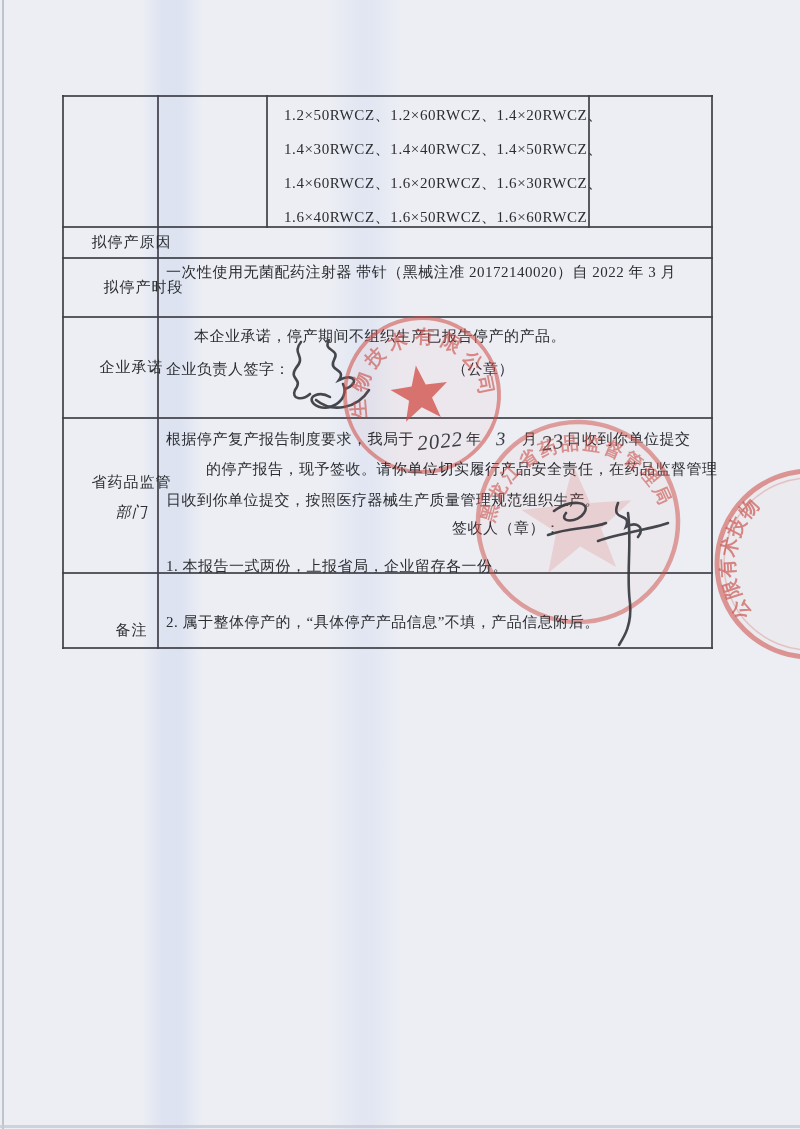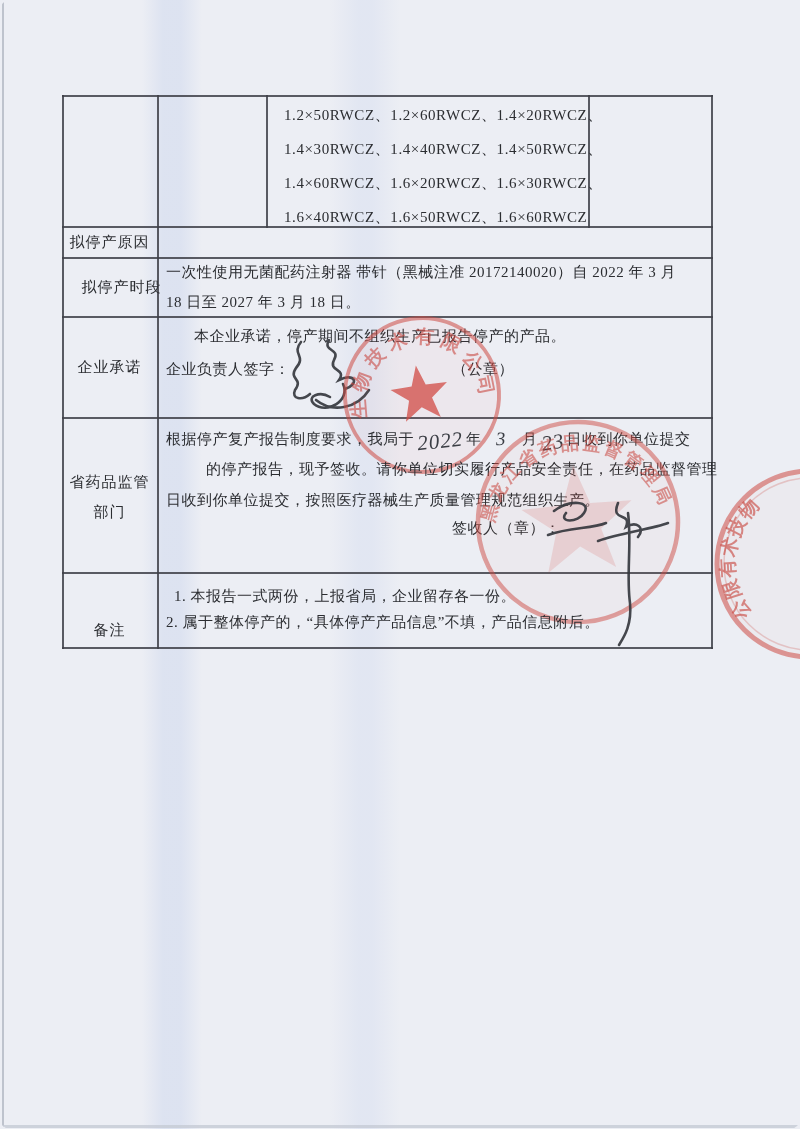--- a/index.html
+++ b/index.html
@@ -2,34 +2,34 @@
 <html><head>
 <meta charset="utf-8">
 <style>
   html,body{margin:0;padding:0;}
   body{
     width:800px;height:1129px;position:relative;overflow:hidden;
     background:#eceef4;
     font-family:"Liberation Serif","DejaVu Serif",serif;
     color:#2b2d31;
   }
-  .page{position:absolute;inset:0;overflow:hidden;border-radius:10px;}
+  .page{position:absolute;inset:0;overflow:hidden;}
   
   .band{position:absolute;top:0;height:1129px;pointer-events:none;}
   .band.b1{left:142px;width:60px;background:linear-gradient(90deg,rgba(186,201,233,0) 0%,rgba(186,201,233,.30) 35%,rgba(186,201,233,.30) 65%,rgba(186,201,233,0) 100%);}
   .band.b2{left:330px;width:70px;background:linear-gradient(90deg,rgba(190,204,235,0) 0%,rgba(190,204,235,.22) 40%,rgba(190,204,235,.22) 60%,rgba(190,204,235,0) 100%);}
   .edge-l{position:absolute;left:2px;top:0;width:2px;height:1129px;background:#b6bbc6;opacity:.85;}
   .edge-b{position:absolute;left:0;top:1125px;width:800px;height:3px;background:#c6cad4;opacity:.8;}
   
   .vl,.hl{position:absolute;background:rgba(62,64,72,.85);}
   .vl{width:2px;}
   .hl{height:2px;}
   
   .cell{position:absolute;display:flex;align-items:center;font-size:15px;letter-spacing:.5px;white-space:nowrap;}
-  .label{justify-content:center;text-align:right;letter-spacing:1px;}
+  .label{justify-content:center;text-align:right;letter-spacing:1px;padding-left:22px;}
   .codes{position:absolute;left:284px;top:98px;width:308px;line-height:34px;font-size:15px;letter-spacing:.6px;white-space:nowrap;}
   .hw{display:inline-block;font-style:italic;font-size:21px;letter-spacing:1px;color:#3a3d44;transform:rotate(-6deg) translateY(2px);margin:0 3px;}
   .hw.m3{font-size:19px;margin:0 16px 0 14px;transform:rotate(-3deg);}
   .hw.d23{transform:rotate(-9deg) translateY(3px);}
   
   .stamp{position:absolute;pointer-events:none;}
   .seal-char{position:absolute;font-size:19px;font-weight:bold;color:rgba(200,70,62,.62);width:22px;height:22px;line-height:22px;text-align:center;}
   svg text{font-family:"Liberation Serif","DejaVu Serif",serif;}
 </style>
 </head>
@@ -59,21 +59,20 @@
     <div>1.2×50RWCZ、1.2×60RWCZ、1.4×20RWCZ、</div>
     <div>1.4×30RWCZ、1.4×40RWCZ、1.4×50RWCZ、</div>
     <div>1.4×60RWCZ、1.6×20RWCZ、1.6×30RWCZ、</div>
     <div>1.6×40RWCZ、1.6×50RWCZ、1.6×60RWCZ</div>
   </div>
 
   <div class="cell label" style="left:62px;top:228px;width:95px;height:29px;">拟停产原因</div>
 
   <div class="cell label" style="left:62px;top:258px;width:119px;height:58px;">拟停产时段</div>
   <div class="cell" style="left:166px;top:258px;height:28px;">一次性使用无菌配药注射器 带针（黑械注准 20172140020）自 2022 年 3 月</div>
-  <div class="cell" style="left:166px;top:288px;height:28px;">18 日至 2027 年 3 月 18 日。</div>
 
   <div class="cell label" style="left:62px;top:317px;width:95px;height:100px;">企业承诺</div>
   <div class="cell" style="left:162px;top:322px;height:28px;margin-left:32px;">本企业承诺，停产期间不组织生产已报告停产的产品。</div>
   <div class="cell" style="left:166px;top:355px;height:28px;">企业负责人签字：</div>
   <div class="cell" style="left:452px;top:355px;height:28px;">（公章）</div>
 
   <svg class="stamp" style="left:285px;top:330px;" width="100" height="88" viewBox="0 0 100 88">
     <g fill="none" stroke="#33363c" stroke-width="2.6" stroke-linecap="round" opacity=".9">
       <path d="M16,12 C6,24 22,26 11,38 C3,50 19,48 10,60 C6,69 17,71 25,64"></path>
       <path d="M44,10 C37,22 56,18 49,30 C43,42 62,38 54,50 C70,42 75,54 60,59"></path>
@@ -89,21 +88,21 @@
         </defs>
       <circle cx="80" cy="80" r="77" fill="rgba(230,120,110,0.05)" stroke="rgba(205,75,68,0.55)" stroke-width="4"></circle>
       <polygon points="78,50 85.1,70.2 106.5,70.7 89.6,83.8 95.6,104.3 78,92.2 60.4,104.3 66.4,83.8 49.5,70.7 70.9,70.2" fill="rgba(210,75,68,0.75)"></polygon>
       <text font-size="19" letter-spacing="6" fill="rgba(200,68,60,0.58)" font-weight="bold">
         <textPath href="#ringA" startOffset="50%" text-anchor="middle">生物技术有限公司</textPath>
       </text>
     </svg>
   </div>
 
   <div class="cell label" style="left:62px;top:468px;width:95px;height:28px;">省药品监管</div>
-  <div class="cell label" style="left:62px;top:498px;width:95px;height:28px;">部门</div>
+  <div class="cell label" style="left:62px;top:498px;width:95px;height:28px;font-style:italic;">部门</div>
 
   <div class="cell" style="left:166px;top:423px;height:32px;">
     <span>根据停产复产报告制度要求，我局于</span>
       <span class="hw">2022</span>
       <span>年</span>
       <span class="hw m3">3</span>
       <span>月</span>
       <span class="hw d23">23</span>
       <span>日收到你单位提交</span>
   </div>
@@ -128,21 +127,21 @@
     <g fill="none" stroke="#33363c" stroke-width="2.6" stroke-linecap="round" opacity=".9">
       <path d="M14,26 C30,14 52,16 44,28 C38,38 18,38 26,28"></path>
       <path d="M8,50 C30,42 52,44 66,38"></path>
       <path d="M78,18 C70,38 92,26 86,42 C96,36 106,42 98,52"></path>
       <path d="M58,56 C80,48 112,44 128,38"></path>
       <path d="M88,28 C92,58 86,90 90,118 C92,140 84,152 79,160"></path>
     </g>
   </svg>
 
   <div class="cell label" style="left:62px;top:596px;width:95px;height:28px;margin-top:20px;">备注</div>
-  <div class="cell" style="left:166px;top:582px;height:28px;margin-left:8px;">1. 本报告一式两份，上报省局，企业留存各一份。</div>
+  <div class="cell" style="left:166px;top:552px;height:28px;">1. 本报告一式两份，上报省局，企业留存各一份。</div>
   <div class="cell" style="left:166px;top:608px;height:28px;">2. 属于整体停产的，“具体停产产品信息”不填，产品信息附后。</div>
 
   <div class="stamp" style="left:710px;top:464px;width:200px;height:200px;">
     <svg width="200" height="200" viewBox="0 0 200 200" style="position:absolute;left:0;top:0;">
       <circle cx="100" cy="100" r="93" fill="rgba(230,120,110,0.03)" stroke="rgba(205,75,68,0.55)" stroke-width="5"></circle>
       <circle cx="100" cy="100" r="86" fill="none" stroke="rgba(205,75,68,0.25)" stroke-width="1.5"></circle>
     </svg>
     <span class="seal-char" style="left:28px;top:34px;transform:rotate(-48deg);">物</span>
     <span class="seal-char" style="left:16px;top:52px;transform:rotate(-63deg);">技</span>
     <span class="seal-char" style="left:9px;top:72px;transform:rotate(-78deg);">术</span>

